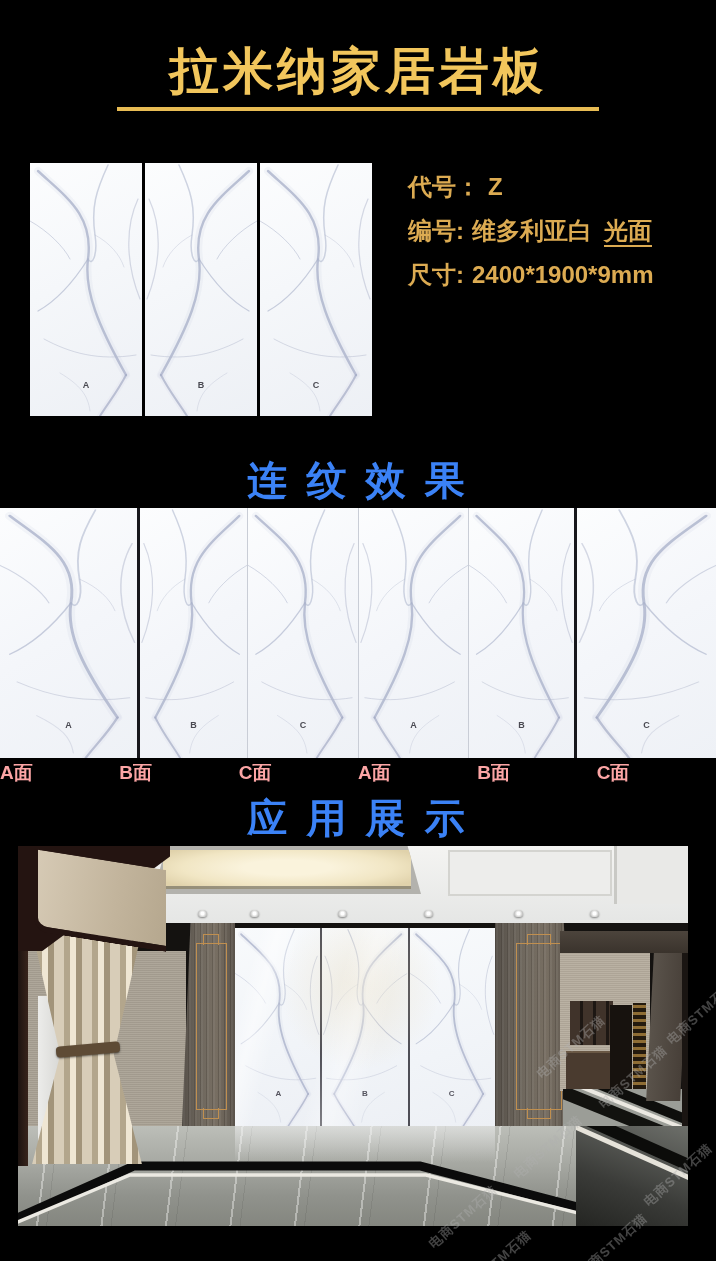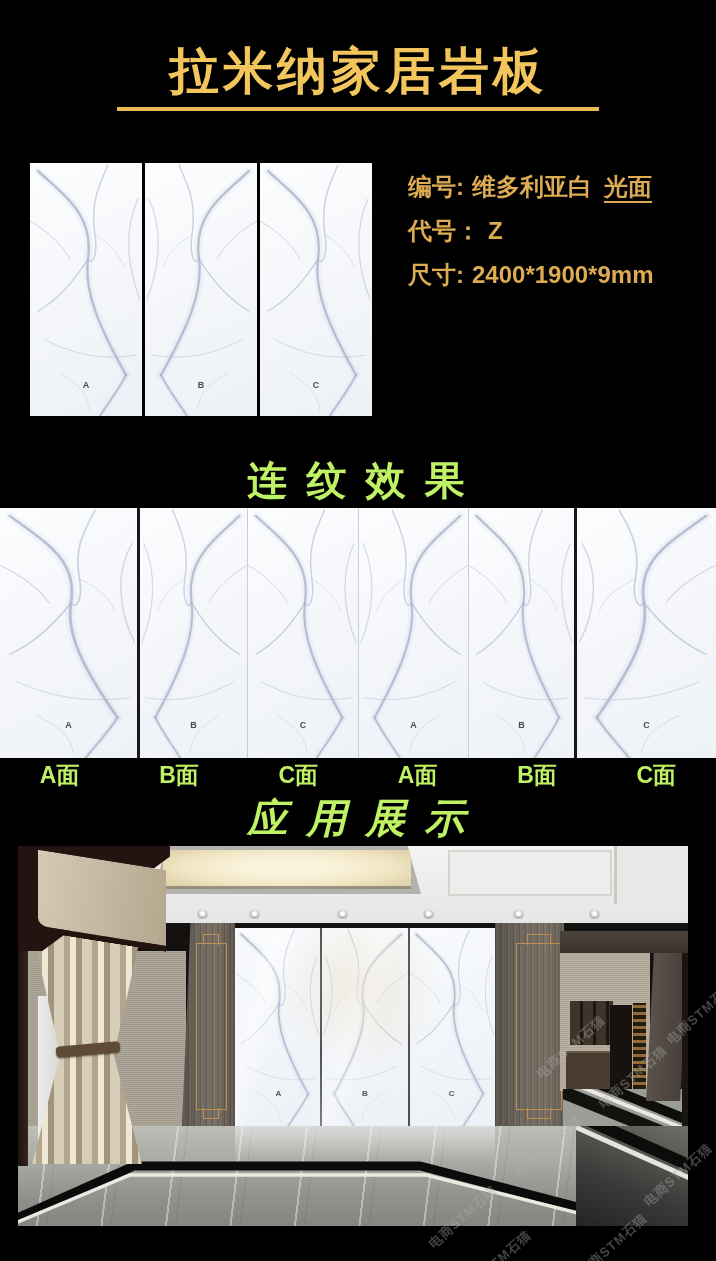--- a/index.html
+++ b/index.html
@@ -17,37 +17,37 @@
   .marble-veins{position:absolute;left:0;top:0;width:100%;height:100%;}
   .flip{transform:scaleX(-1);}
   .slab-letter{position:absolute;bottom:26px;left:0;width:100%;text-align:center;
         font-size:9px;color:#4a4a52;font-weight:700;}
   .specs{position:absolute;left:408px;top:164px;width:300px;}
   .spec-row{margin-bottom:14px;font-size:24px;font-weight:700;color:#DCAB52;line-height:30px;white-space:nowrap;}
   .spec-label{margin-right:8px;}
   .spec-extra{margin-left:12px;border-bottom:2px solid #DCAB52;padding-bottom:1px;}
   
   .sec-heading{position:absolute;left:0;width:716px;text-align:center;
-        font-size:40px;font-weight:700;letter-spacing:4px;color:#bef264;}
+        font-size:40px;font-weight:700;letter-spacing:4px;color:#3b82f6;}
   .h-continuous{top:445px;}
-  .h-application{top:783px;font-style:italic;}
+  .h-application{top:783px;}
   
   .wide-panel{position:absolute;left:0;top:500px;width:716px;height:250px;display:flex;}
   .wsec{position:relative;height:250px;box-sizing:border-box;
         background:linear-gradient(150deg,#fcfdfe 0%,#f4f6fa 50%,#eef1f6 100%);}
   .wsec.w1{width:137px;}
   .wsec.w2{width:110px;border-left:3px solid #17171c;}
   .wsec.w3{width:111px;border-left:1px solid #c9cdd6;}
   .wsec.w4{width:110px;border-left:1px solid #c9cdd6;}
   .wsec.w5{width:106px;border-left:1px solid #c9cdd6;}
   .wsec.w6{width:142px;border-left:3px solid #17171c;}
   .wletter{position:absolute;bottom:28px;left:0;width:100%;text-align:center;
         font-size:9px;color:#4a4a52;font-weight:700;}
   .face-labels{position:absolute;left:0;top:752px;width:716px;display:flex;}
-  .face-labels span{flex:1;text-align:center;color:#bef264;font-size:23px;font-weight:700;}
+  .face-labels span{flex:1;text-align:left;color:#fca5a5;font-size:19px;font-weight:700;}
   
   .room{position:absolute;left:18px;top:838px;width:670px;height:380px;background:#141210;overflow:hidden;}
   .ceiling{position:absolute;left:0;top:0;width:670px;height:77px;
         background:linear-gradient(180deg,#f4f4f2,#e5e6e5);}
   .tray{position:absolute;left:135px;top:0;width:268px;height:48px;background:#b3b2ad;
         clip-path:polygon(5% 0,95% 0,100% 100%,0 100%);}
   .tray-glow{position:absolute;left:10px;right:10px;top:4px;bottom:5px;
         background:radial-gradient(ellipse at 50% 45%,#faf3dc 25%,#f1e6c4 60%,#e0d2ab 85%);
         box-shadow:inset 0 -3px 0 rgba(90,88,80,.55);}
   .flat2{position:absolute;left:430px;top:4px;width:160px;height:42px;background:#ededeb;border:2px solid #d4d4d0;}
@@ -175,24 +175,24 @@
     <div class="slab">
       <svg class="marble-veins" viewBox="0 0 112 253" preserveAspectRatio="none">
           <use href="#veins"></use>
         </svg>
       <div class="slab-letter">C</div>
     </div>
   </div>
 
   <div class="specs">
     <div class="spec-row">
+      <span class="spec-label">代号：</span><span class="spec-value">Z</span>
+    </div>
+    <div class="spec-row">
       <span class="spec-label">编号:</span><span class="spec-value">维多利亚白</span><span class="spec-extra">光面</span>
-    </div>
-    <div class="spec-row">
-      <span class="spec-label">代号：</span><span class="spec-value">Z</span>
     </div>
     <div class="spec-row">
       <span class="spec-label">尺寸:</span><span class="spec-value">2400*1900*9mm</span>
     </div>
   </div>
 
   <div class="sec-heading h-continuous">连 纹 效 果</div>
 
   <div class="wide-panel">
     <div class="wsec w1">

